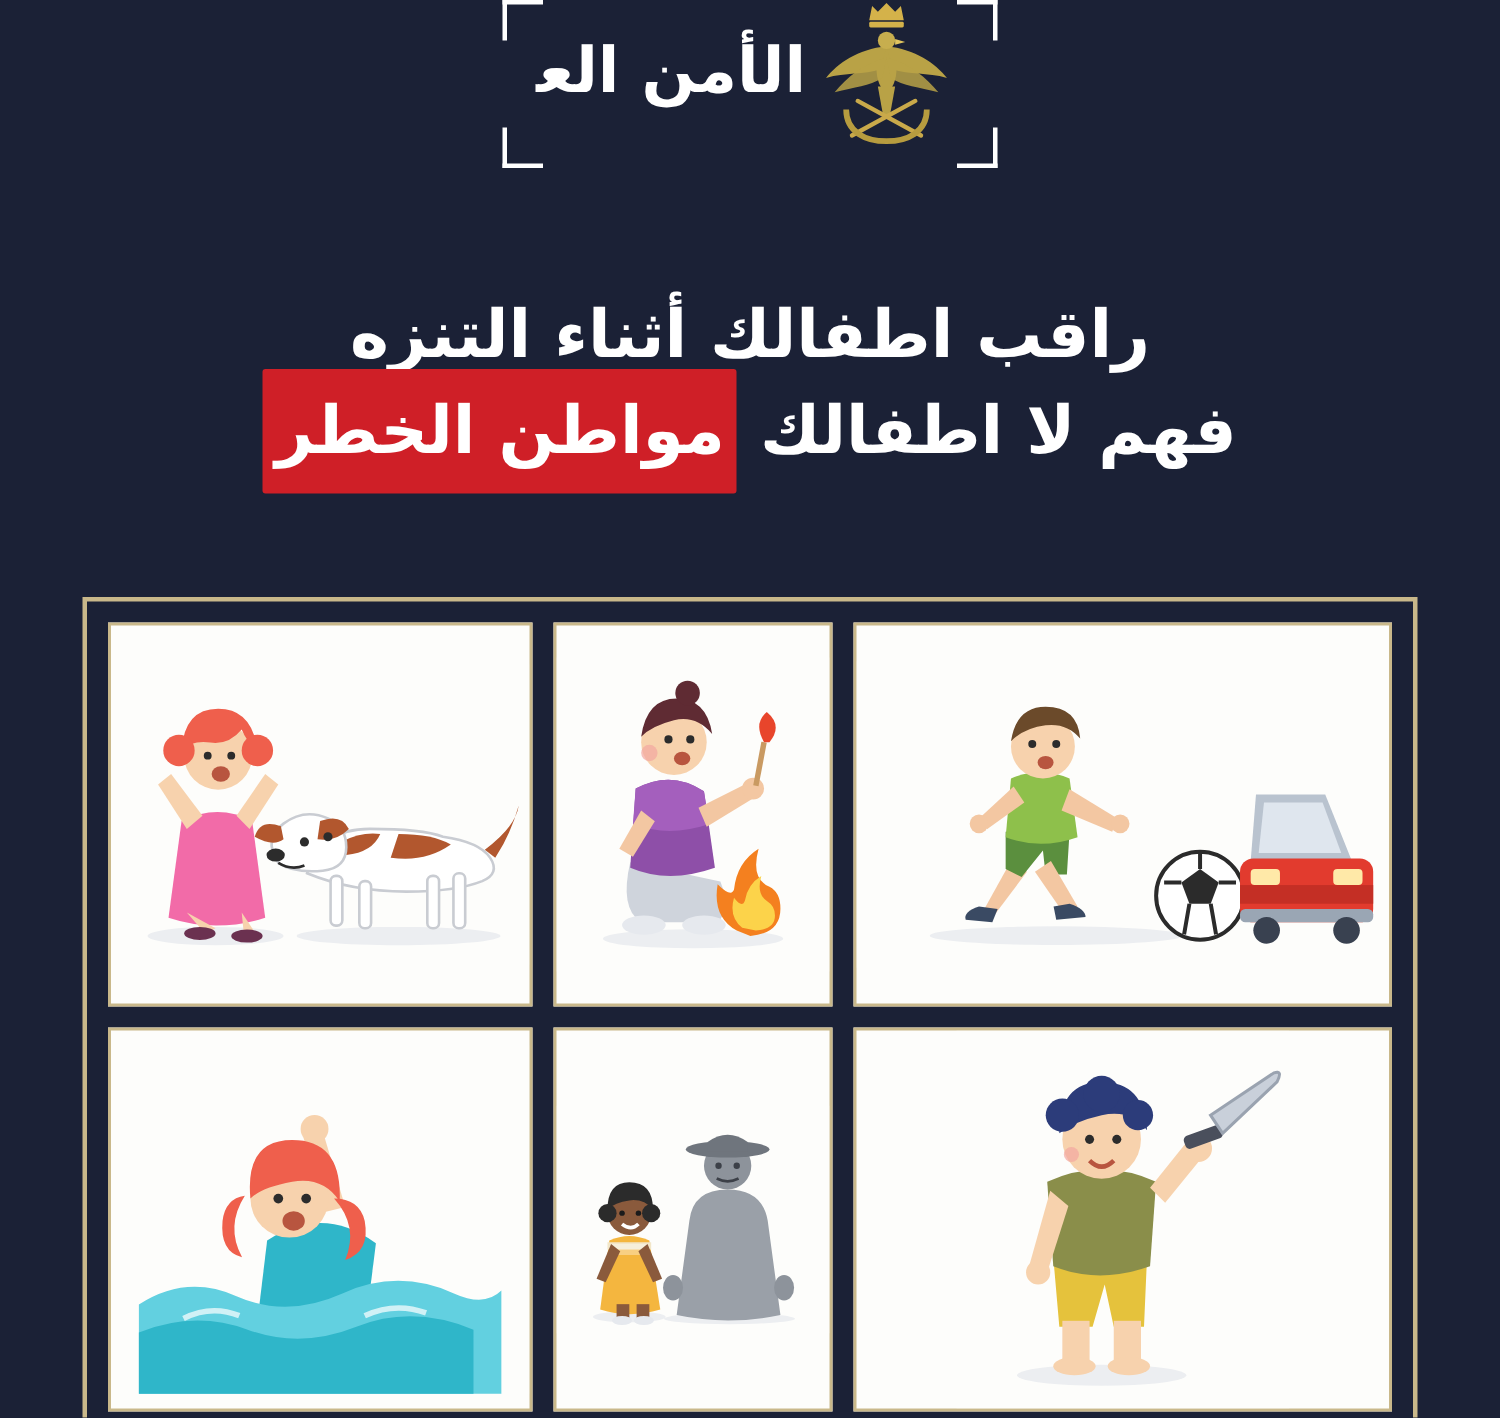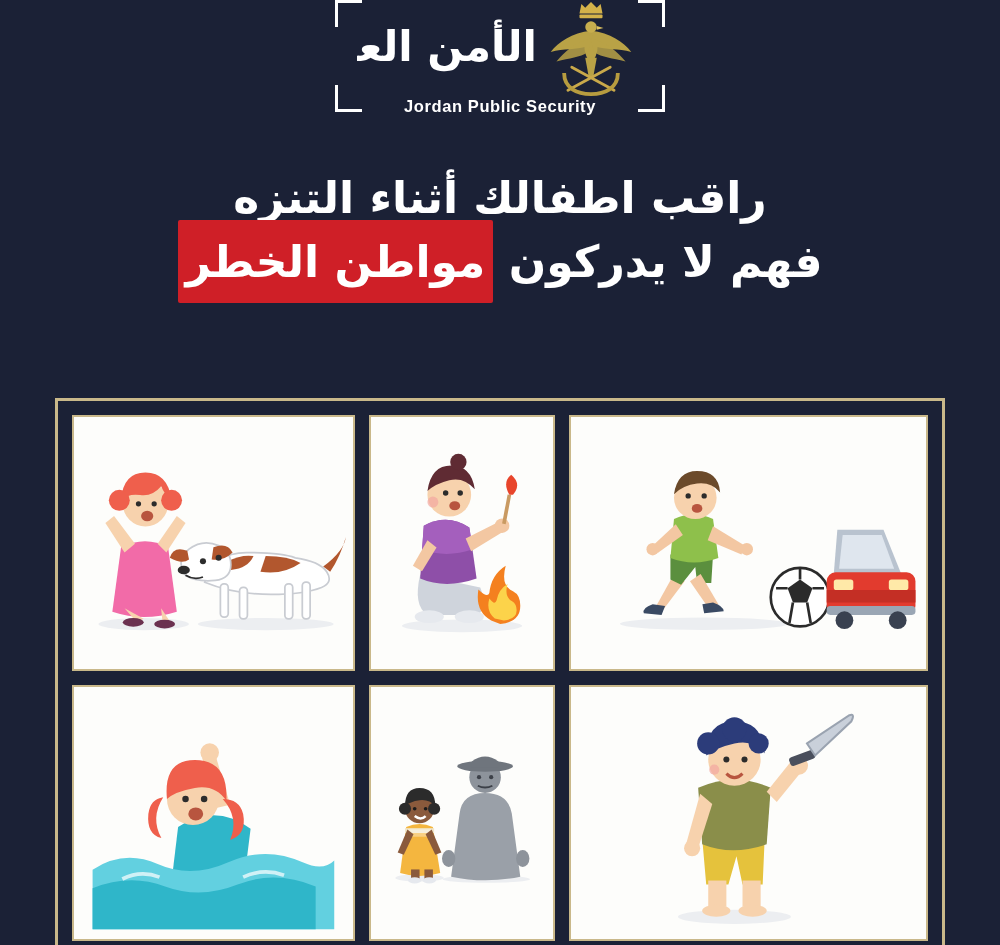--- a/index.html
+++ b/index.html
@@ -78,21 +78,21 @@
     text-align: center;
     color: #ffffff;
     font-size: 16.5px;
     font-weight: bold;
     letter-spacing: 0.6px;
     direction: ltr;
   }
 
   
   .headline {
-    margin: 16px auto 0;
+    margin: 42px auto 0;
     width: 900px;
     text-align: center;
     direction: rtl;
   }
   .headline .line {
     color: #ffffff;
     font-family: "DejaVu Sans", sans-serif;
     font-weight: bold;
     font-size: 44px;
     line-height: 1.45;
@@ -166,28 +166,27 @@
       <path d="M56 25 L63 27 L56 29 Z" fill="#e0c45f"></path>
 
       <g stroke="#c9a94a" stroke-width="3" stroke-linecap="round">
         <line x1="26" y1="92" x2="70" y2="68"></line>
         <line x1="74" y1="92" x2="30" y2="68"></line>
       </g>
 
       <path d="M22 74 C22 90 36 96 50 96 C64 96 78 90 78 74" stroke="#b79c3f" stroke-width="4" fill="none"></path>
     </svg>
 
-    <div class="logo-caption">Jordan Public Security</div>
   </div>
 </div>
 
 <div class="headline">
   <div class="line">راقب اطفالك أثناء التنزه</div>
   <div class="line">
-    <span>فهم لا يدركون </span><span class="hl">مواطن الخطر</span>
+    <span>فهم لا اطفالك </span><span class="hl">مواطن الخطر</span>
   </div>
 </div>
 
 <div class="grid-frame">
 
   <div class="cell cell-1">
     <svg viewBox="0 0 400 230" preserveAspectRatio="xMidYMid meet">
       <rect width="400" height="230" fill="#fdfdfb"></rect>
 
       <ellipse cx="150" cy="206" rx="95" ry="7" fill="#eceef1"></ellipse>

